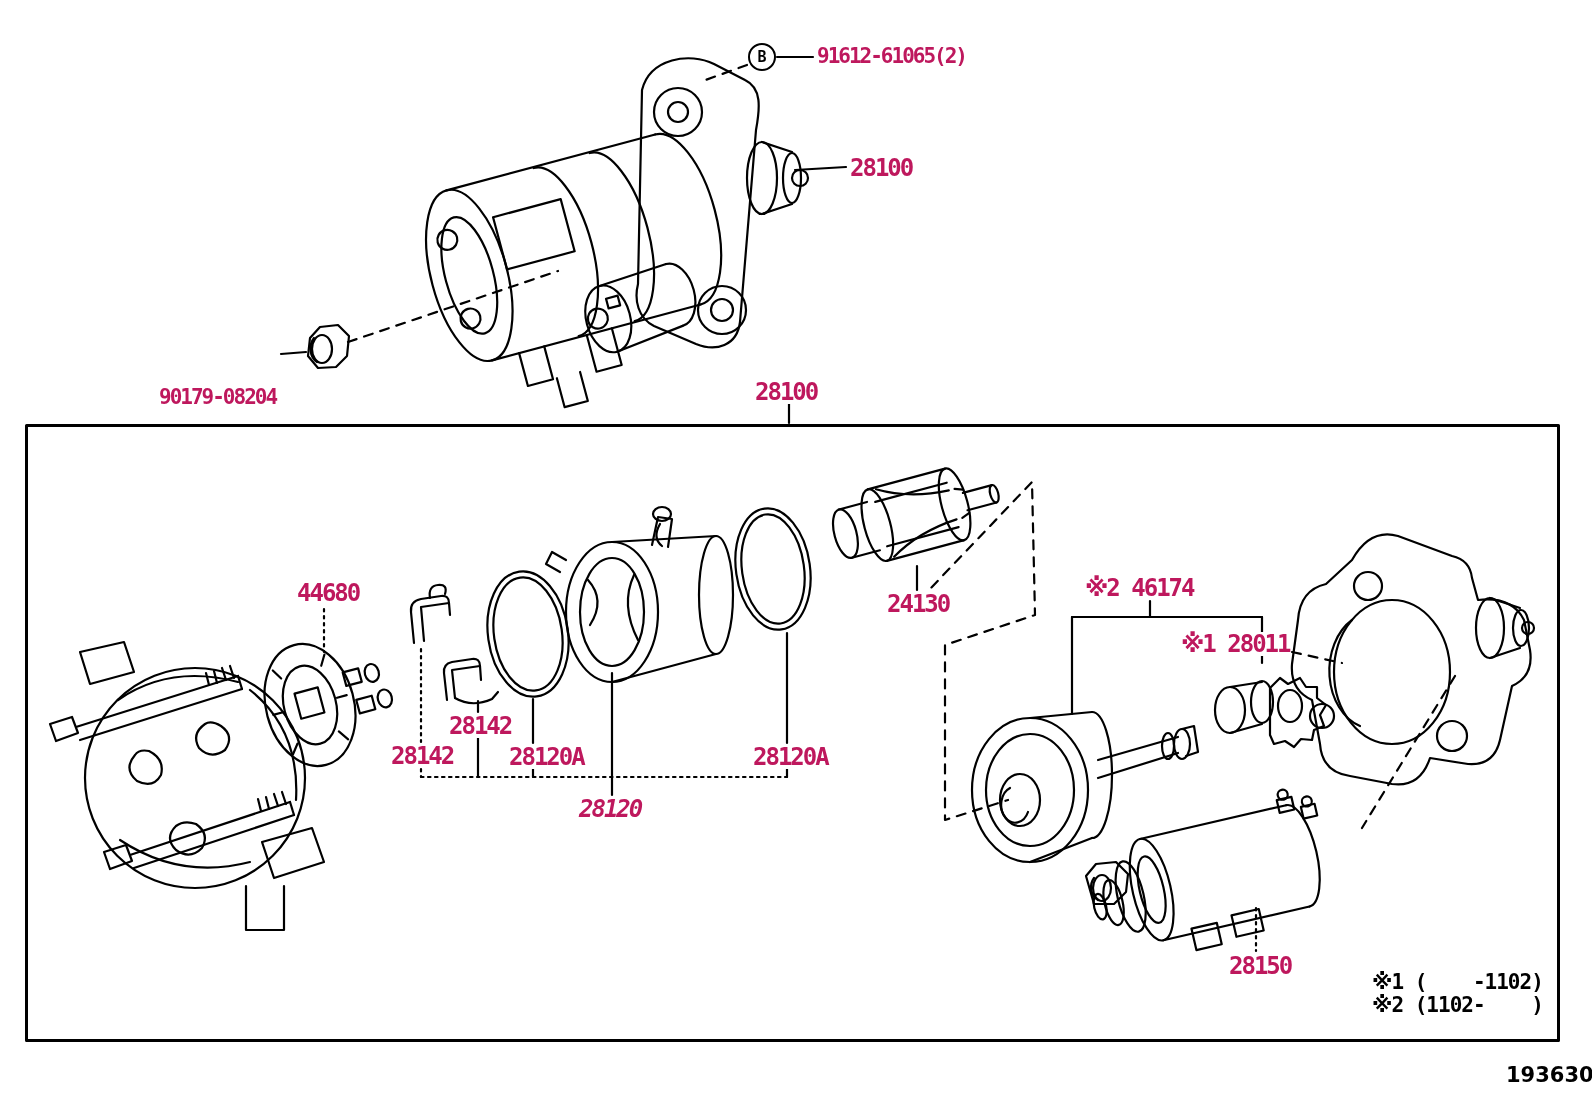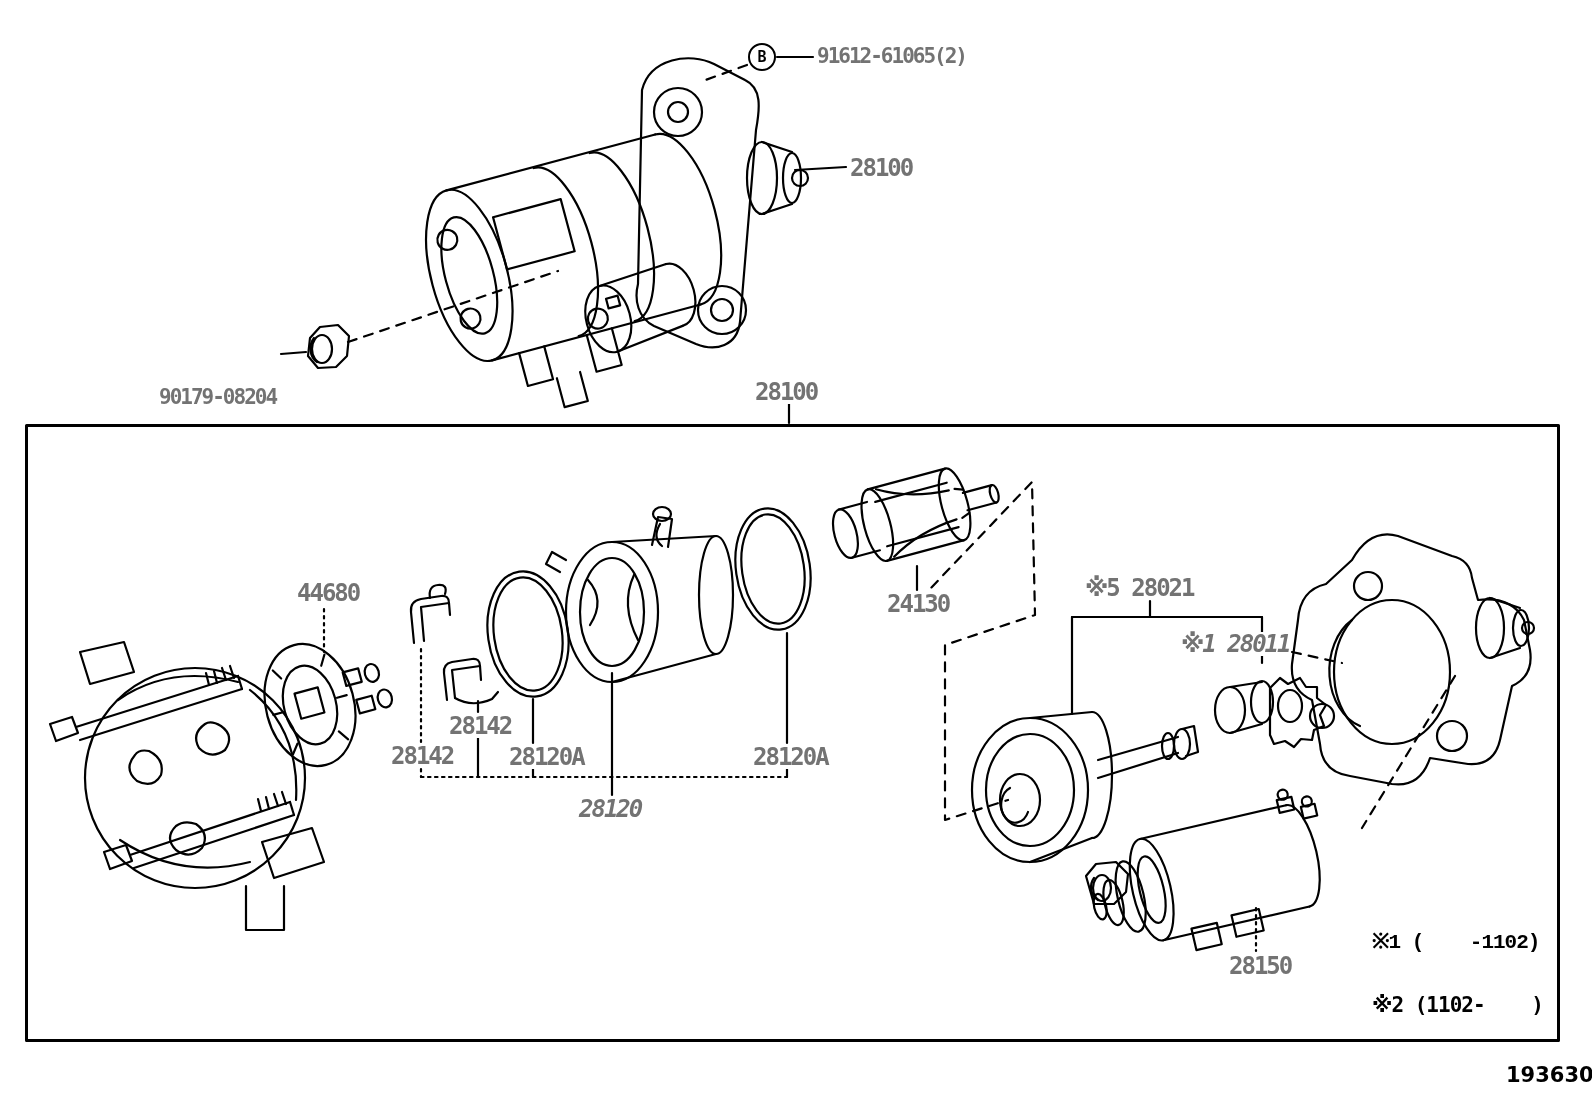--- a/index.html
+++ b/index.html
@@ -1,20 +1,20 @@
 <!DOCTYPE html>
 <html><head>
 <meta charset="utf-8">
 <style>
   html,body{margin:0;padding:0;background:#ffffff;}
   .canvas{position:relative;width:1592px;height:1099px;background:#ffffff;overflow:hidden;
           font-family:"DejaVu Sans Mono","DejaVu Sans",monospace;}
   svg{position:absolute;left:0;top:0;}
   .plabel{position:absolute;font-family:"DejaVu Sans Mono","DejaVu Sans",monospace;
-          font-weight:700;font-size:24px;letter-spacing:-2px;line-height:1;color:#737373;
+          font-weight:700;font-size:24px;letter-spacing:-2px;line-height:1;color:#be185d;
           background:#fff;padding:0 1px;white-space:pre;}
   .plabel.sm{font-size:21px;letter-spacing:-2px;}
   .note{position:absolute;font-family:"DejaVu Sans Mono","DejaVu Sans",monospace;
         font-weight:700;font-size:21px;letter-spacing:-1px;line-height:23px;color:#000;white-space:pre;}
   .figno{position:absolute;font-family:"DejaVu Sans",sans-serif;font-weight:700;
          font-size:21px;color:#000;}
   .bsym{position:absolute;left:748px;top:43px;width:28px;height:28px;border:2.5px solid #000;
         border-radius:50%;box-sizing:border-box;display:flex;align-items:center;justify-content:center;
         font-weight:700;font-size:15px;color:#000;background:#fff;}
 </style>
@@ -259,21 +259,21 @@
 <div class="plabel" style="left:849px;top:156px;">28100</div>
 <div class="plabel sm" style="left:158px;top:343px;margin-top:44px;">90179-08204</div>
 <div class="plabel" style="left:754px;top:380px;">28100</div>
 <div class="plabel" style="left:296px;top:581px;">44680</div>
 <div class="plabel" style="left:448px;top:714px;">28142</div>
 <div class="plabel" style="left:390px;top:744px;">28142</div>
 <div class="plabel" style="left:508px;top:745px;">28120A</div>
 <div class="plabel" style="left:752px;top:745px;">28120A</div>
 <div class="plabel" style="left:578px;top:797px;font-style:italic;">28120</div>
 <div class="plabel" style="left:886px;top:592px;">24130</div>
-<div class="plabel" style="left:1084px;top:576px;">※5 28021</div>
-<div class="plabel" style="left:1180px;top:632px;font-style:italic;">※1 28011</div>
+<div class="plabel" style="left:1084px;top:576px;">※2 46174</div>
+<div class="plabel" style="left:1180px;top:632px;">※1 28011</div>
 <div class="plabel" style="left:1228px;top:954px;">28150</div>
 
-<div class="note" style="left:1372px;top:931px;font-family:Liberation Mono, monospace;">※1 (    -1102)</div>
+<div class="note" style="left:1372px;top:971px;">※1 (    -1102)</div>
 <div class="note" style="left:1372px;top:994px;text-align:center;">※2 (1102-    )</div>
 <div class="figno" style="left:1506px;top:1063px;">193630</div>
 
 </div>
 
 </body></html>

